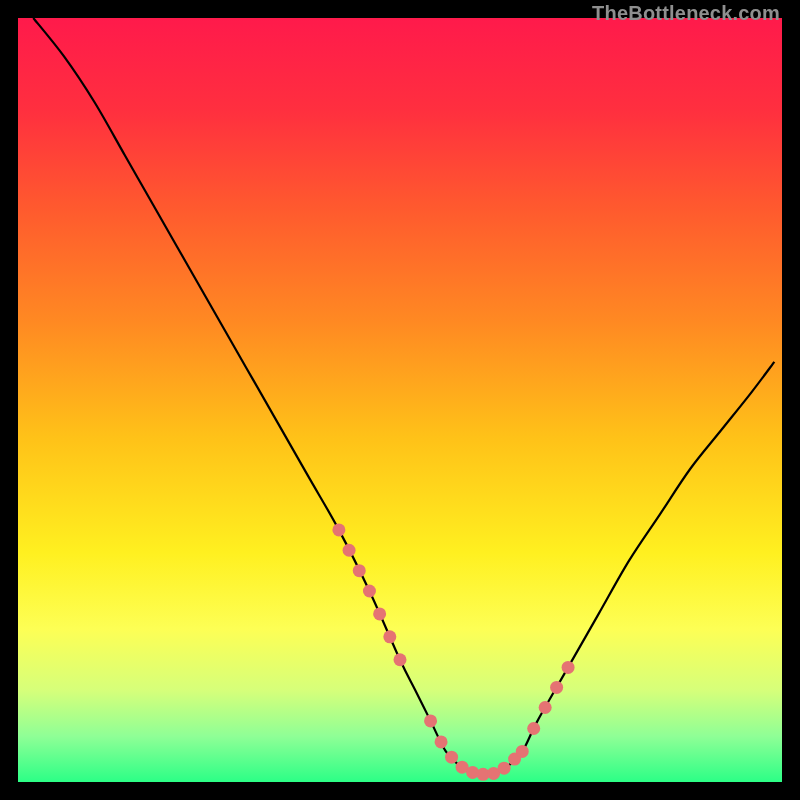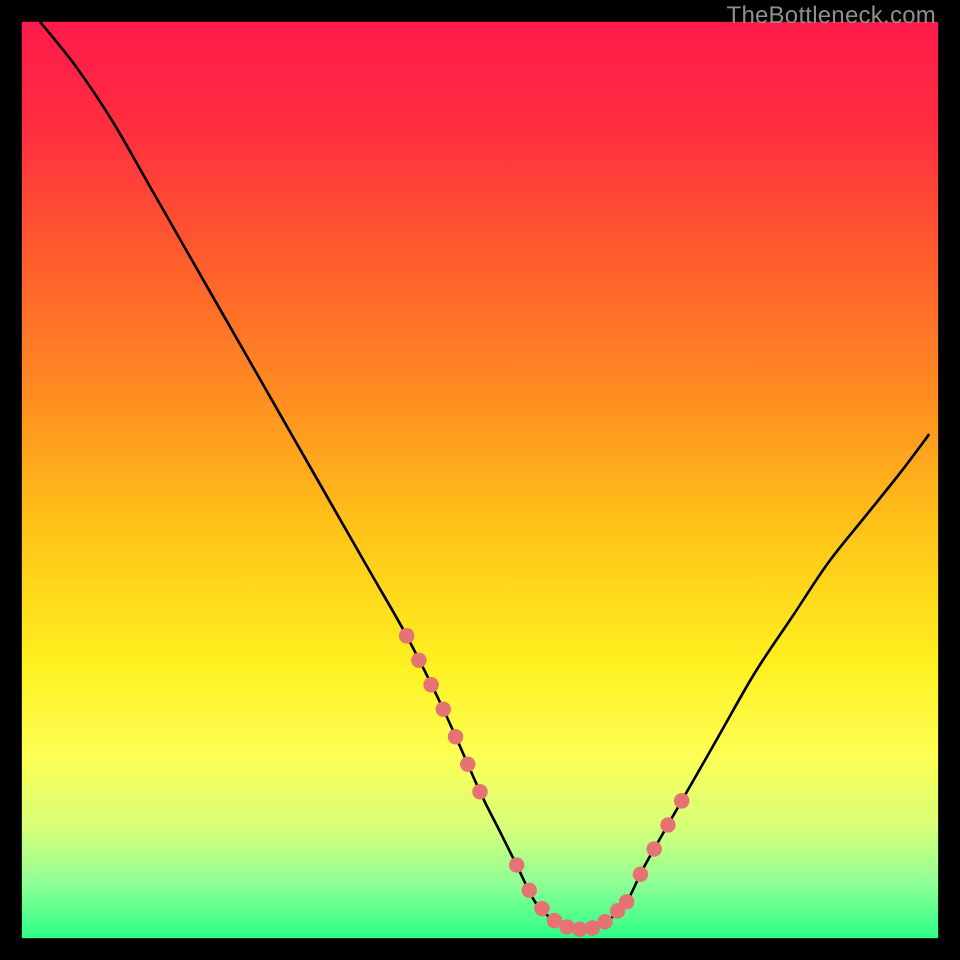--- a/index.html
+++ b/index.html
@@ -24,21 +24,21 @@
     top: 0;
     width: 764px;
     height: 764px;
   }
   .watermark {
     position: absolute;
     top: 2px;
     right: 20px;
     font-family: Arial, Helvetica, sans-serif;
     font-size: 20px;
-    font-weight: 400;
+    font-weight: 700;
     color: #8f8f8f;
     letter-spacing: 0.2px;
   }
 </style>
 </head>
 <body>
 
 <div class="frame">
   <svg class="plot" viewBox="0 0 764 764" preserveAspectRatio="none">
     <defs>

